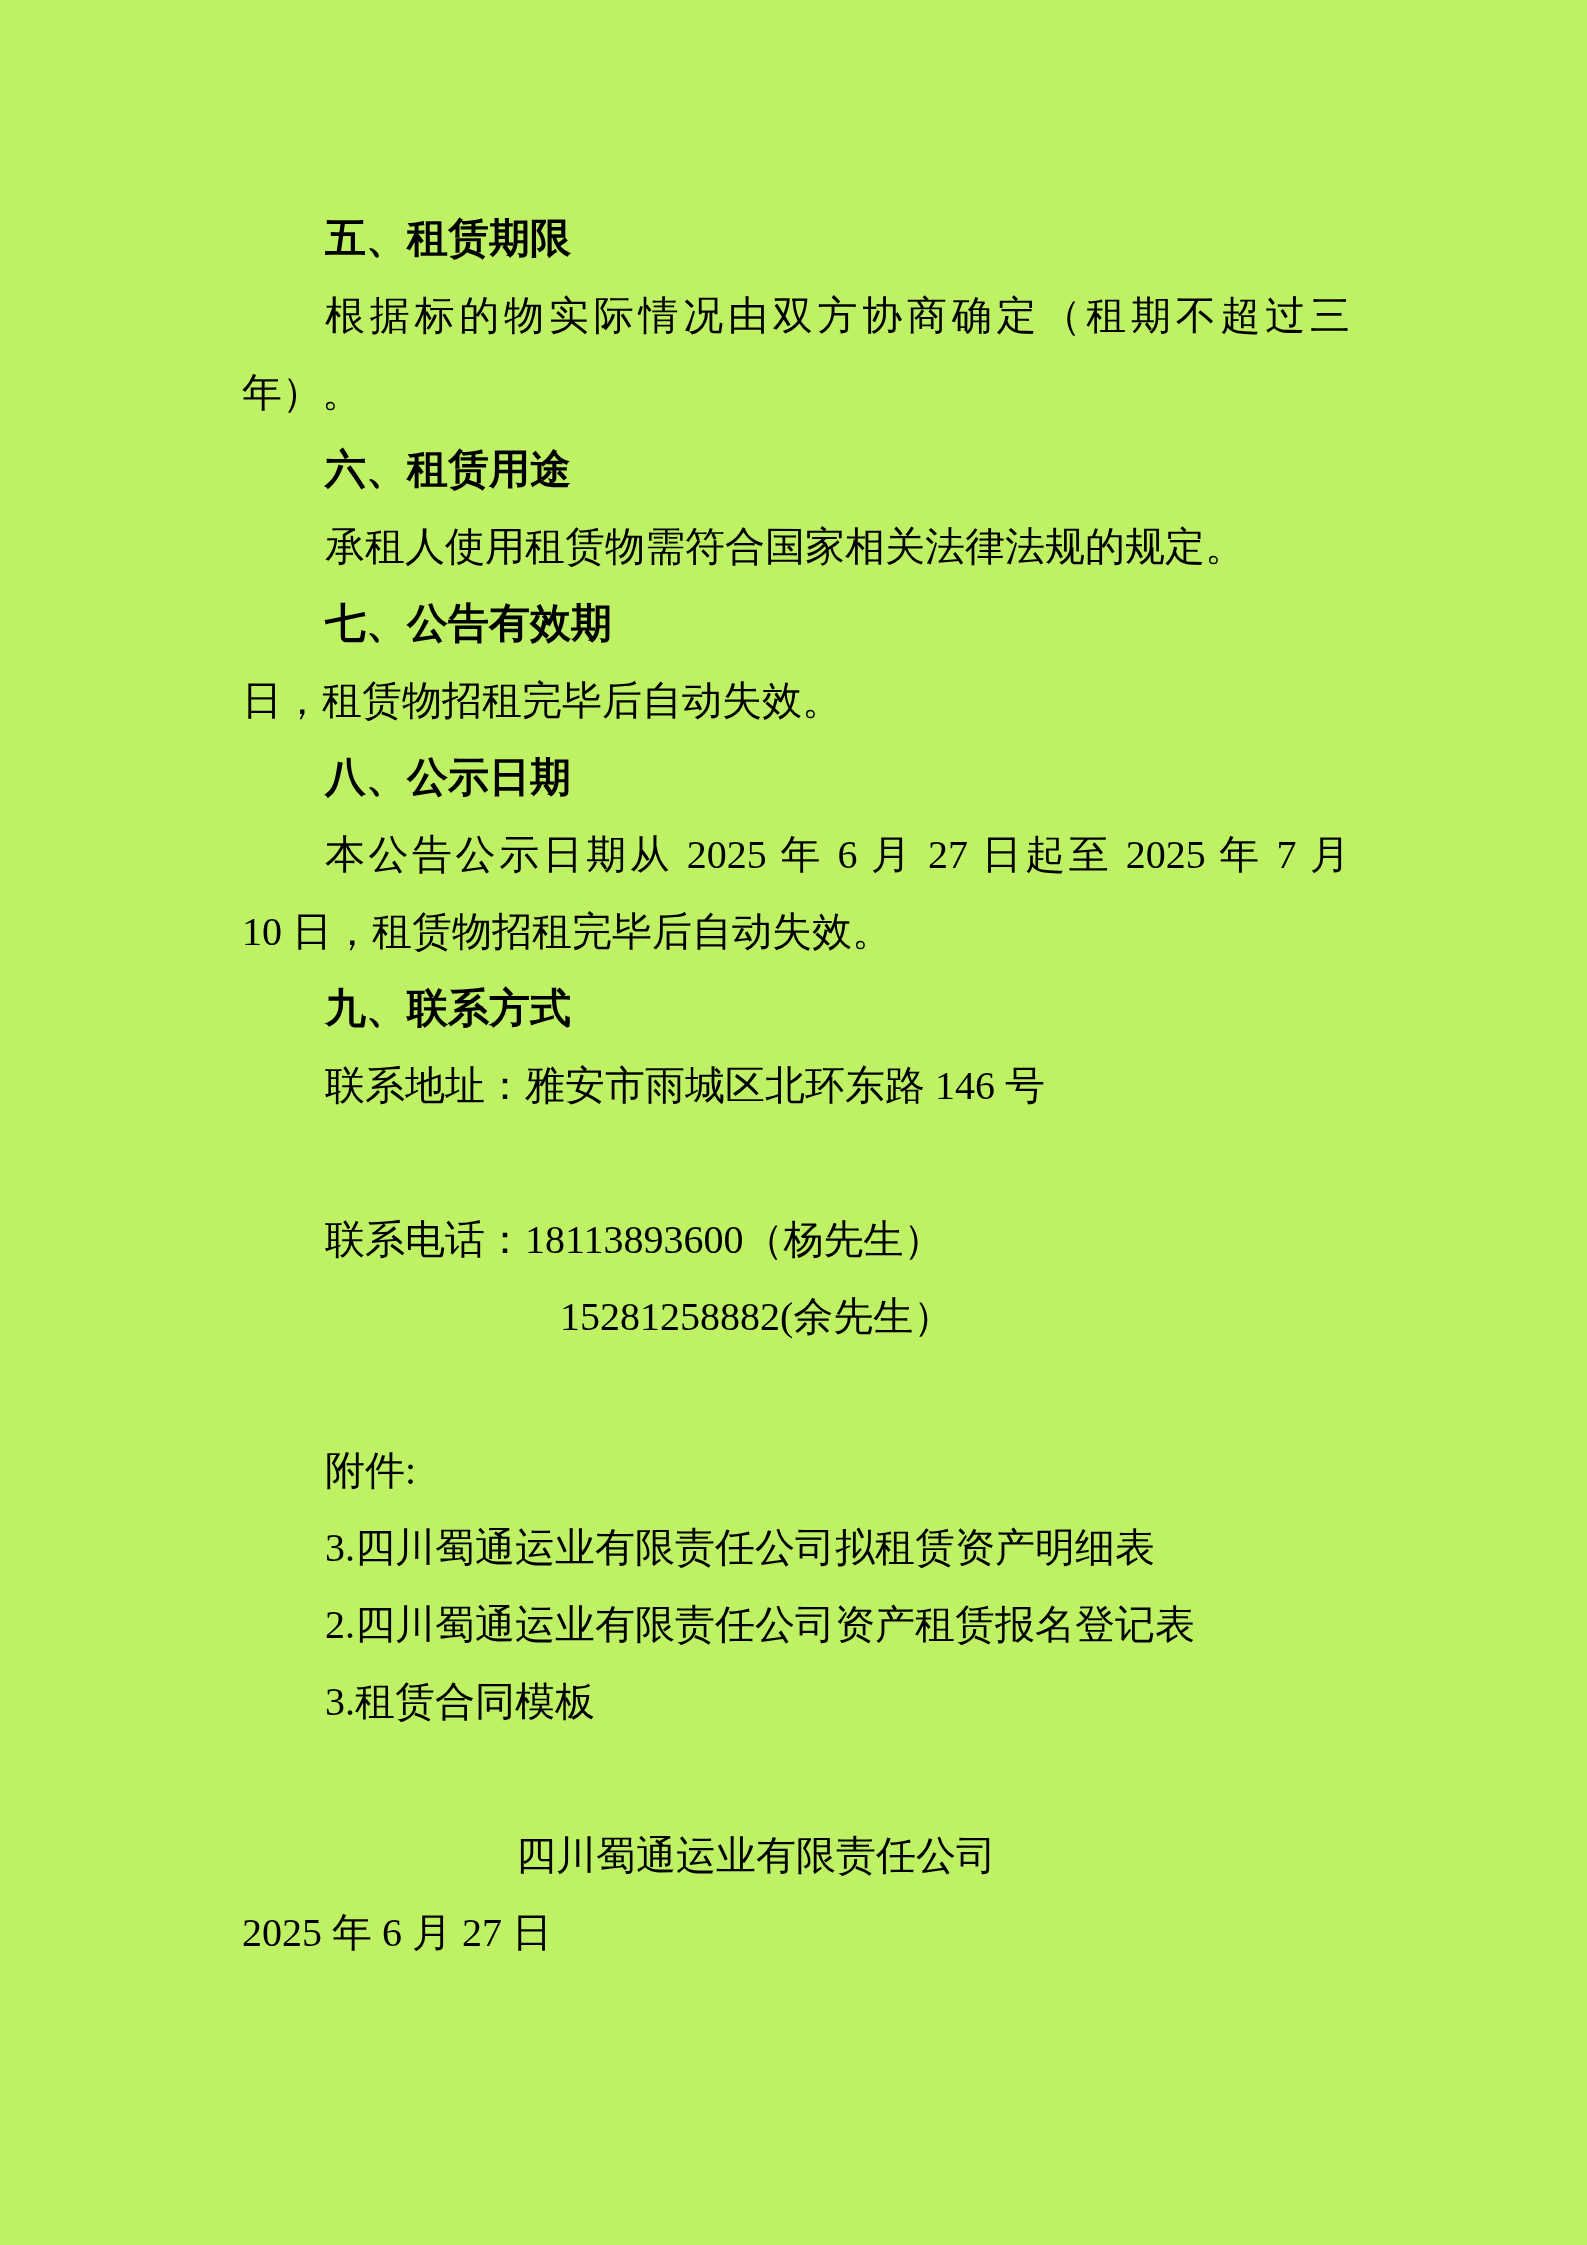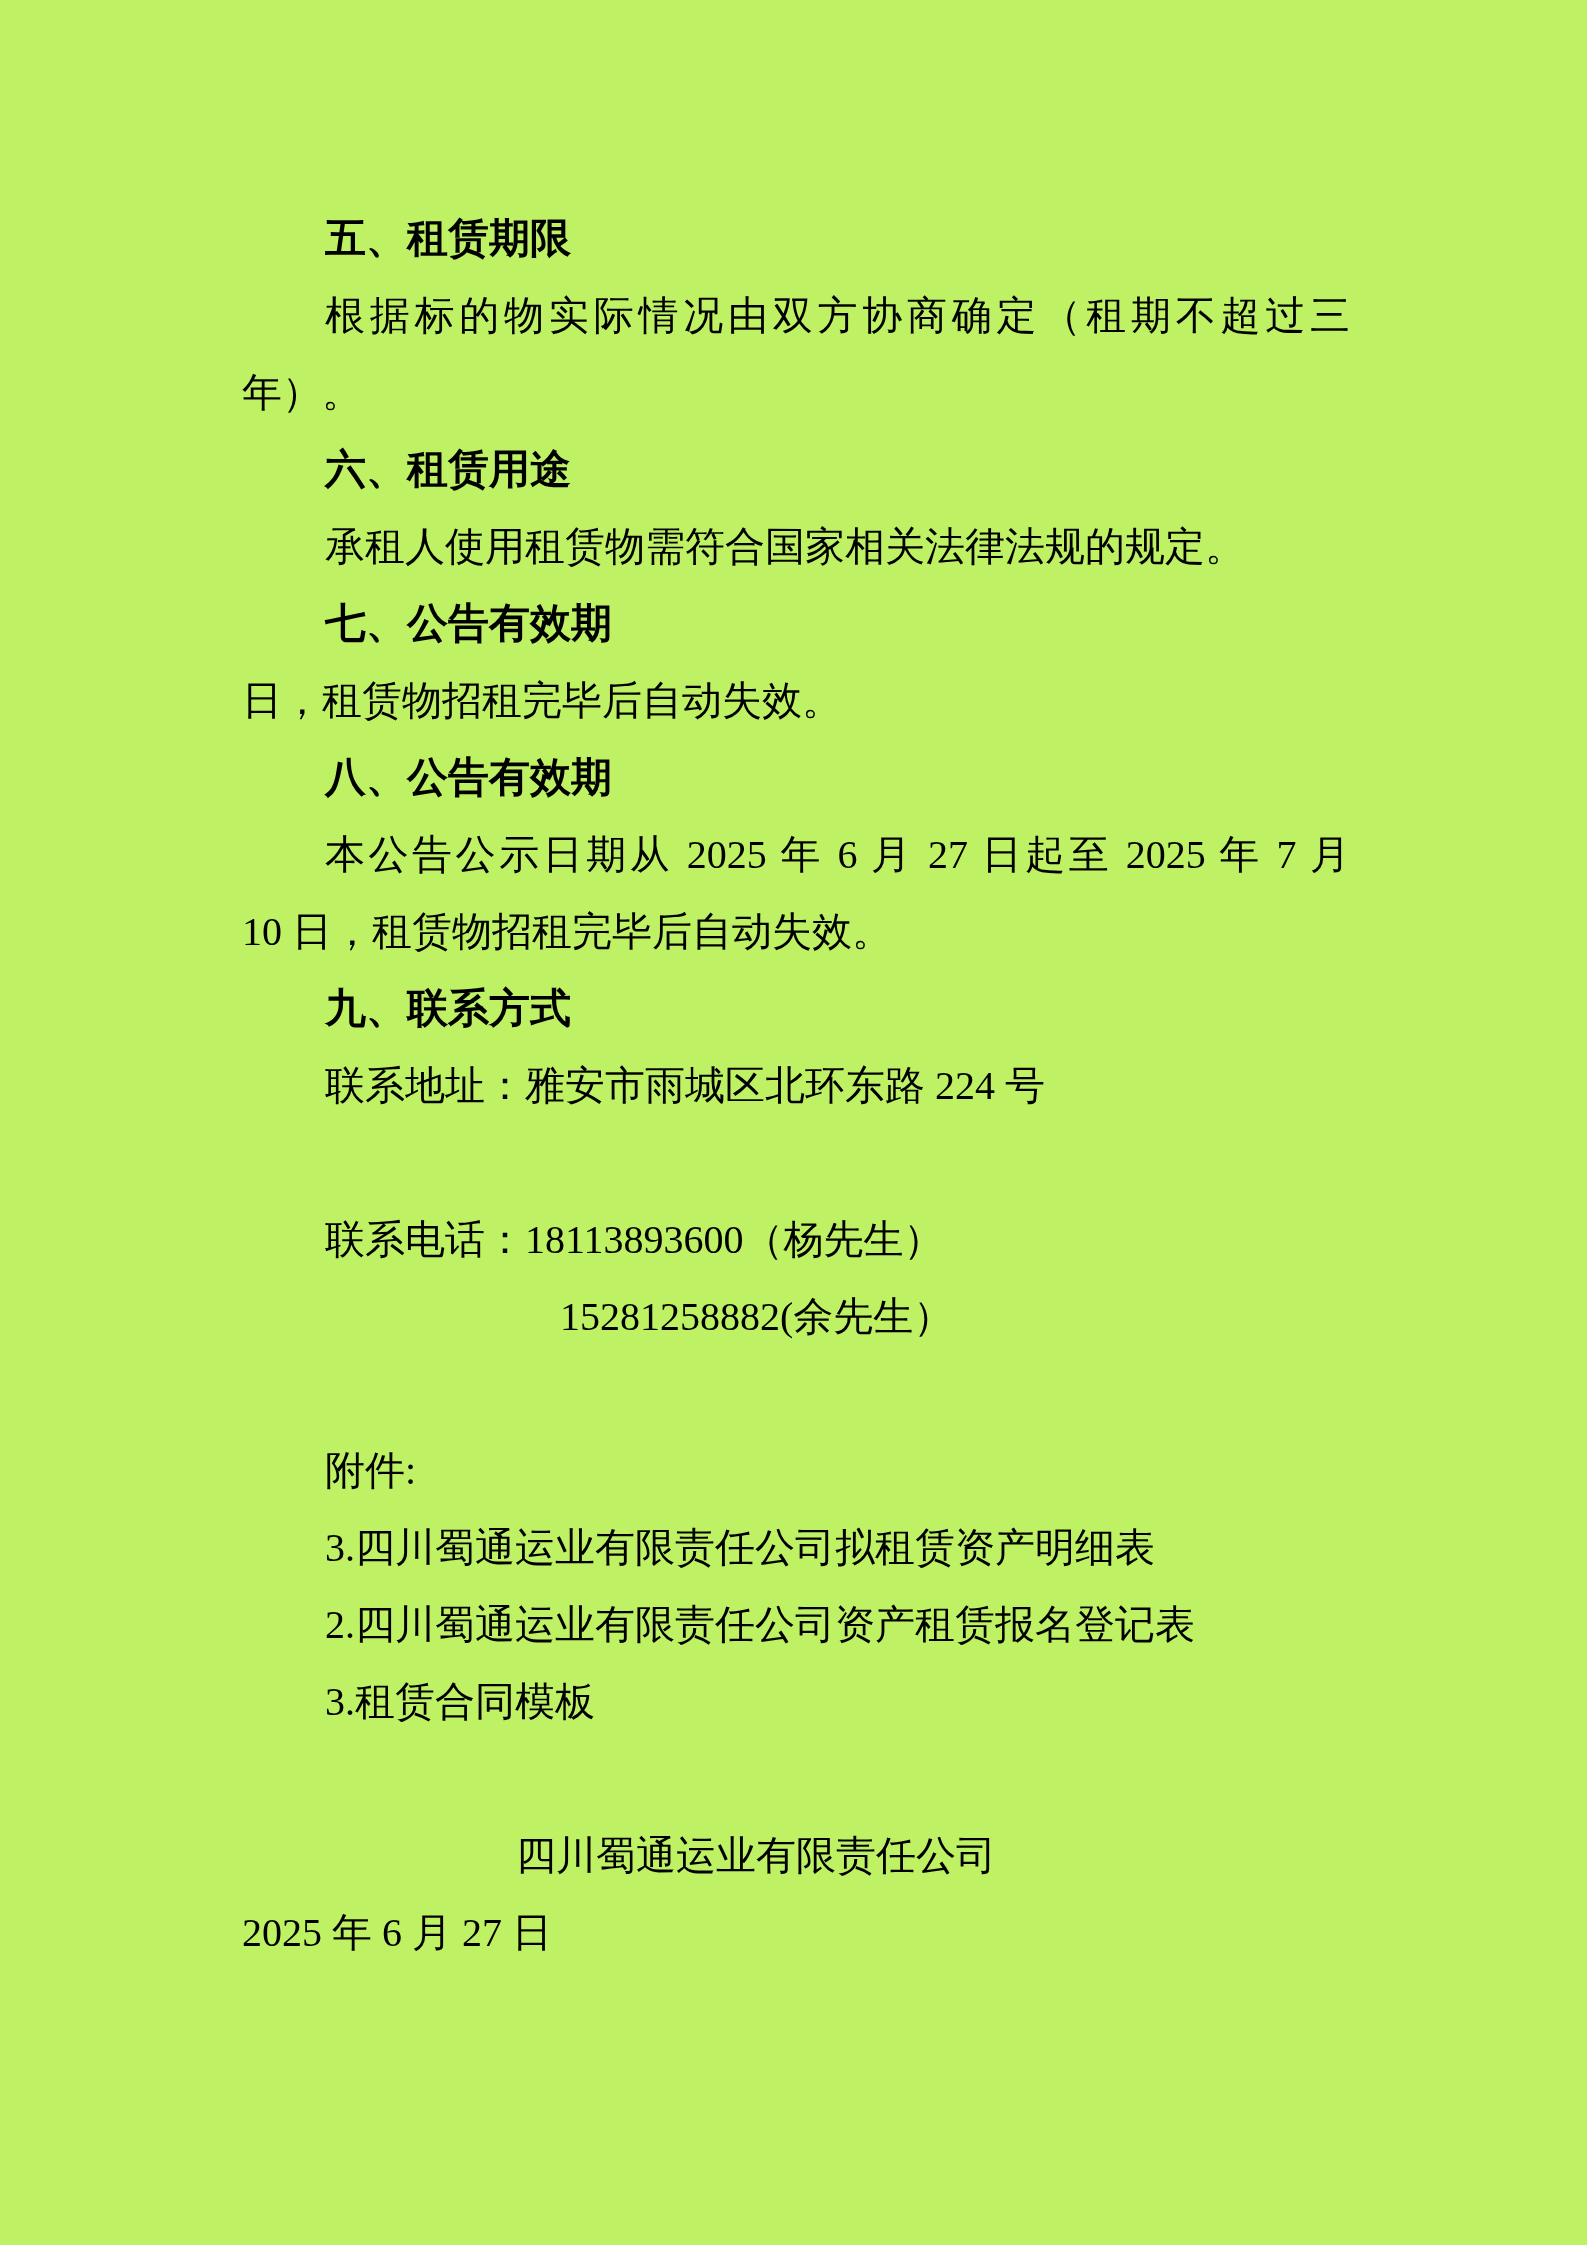--- a/index.html
+++ b/index.html
@@ -51,26 +51,26 @@
     <p class="line heading indent">五、租赁期限</p>
     <p class="line indent justify">根据标的物实际情况由双方协商确定（租期不超过三</p>
     <p class="line">年）。</p>
 
     <p class="line heading indent">六、租赁用途</p>
     <p class="line indent">承租人使用租赁物需符合国家相关法律法规的规定。</p>
 
     <p class="line heading indent">七、公告有效期</p>
     <p class="line">日，租赁物招租完毕后自动失效。</p>
 
-    <p class="line heading indent">八、公告有效期</p>
+    <p class="line heading indent">八、公示日期</p>
     <p class="line indent justify">本公告公示日期从 2025 年 6 月 27 日起至 2025 年 7 月</p>
     <p class="line">10 日，租赁物招租完毕后自动失效。</p>
 
     <p class="line heading indent">九、联系方式</p>
-    <p class="line indent">联系地址：雅安市雨城区北环东路 224 号</p>
+    <p class="line indent">联系地址：雅安市雨城区北环东路 146 号</p>
 
     <p class="line blank"></p>
 
     <p class="line indent">联系电话：18113893600（杨先生）</p>
     <p class="line phone2">15281258882(余先生）</p>
 
     <p class="line blank"></p>
 
     <p class="line indent">附件:</p>
     <p class="line indent">3.四川蜀通运业有限责任公司拟租赁资产明细表</p>

